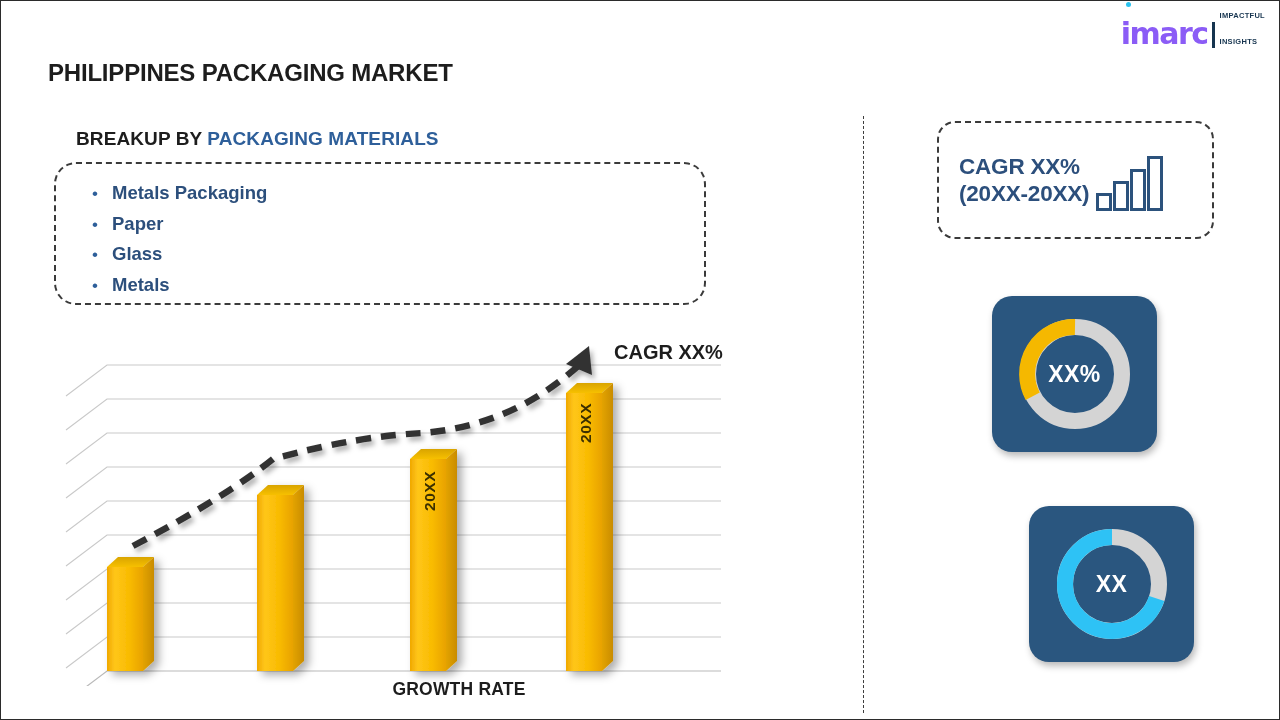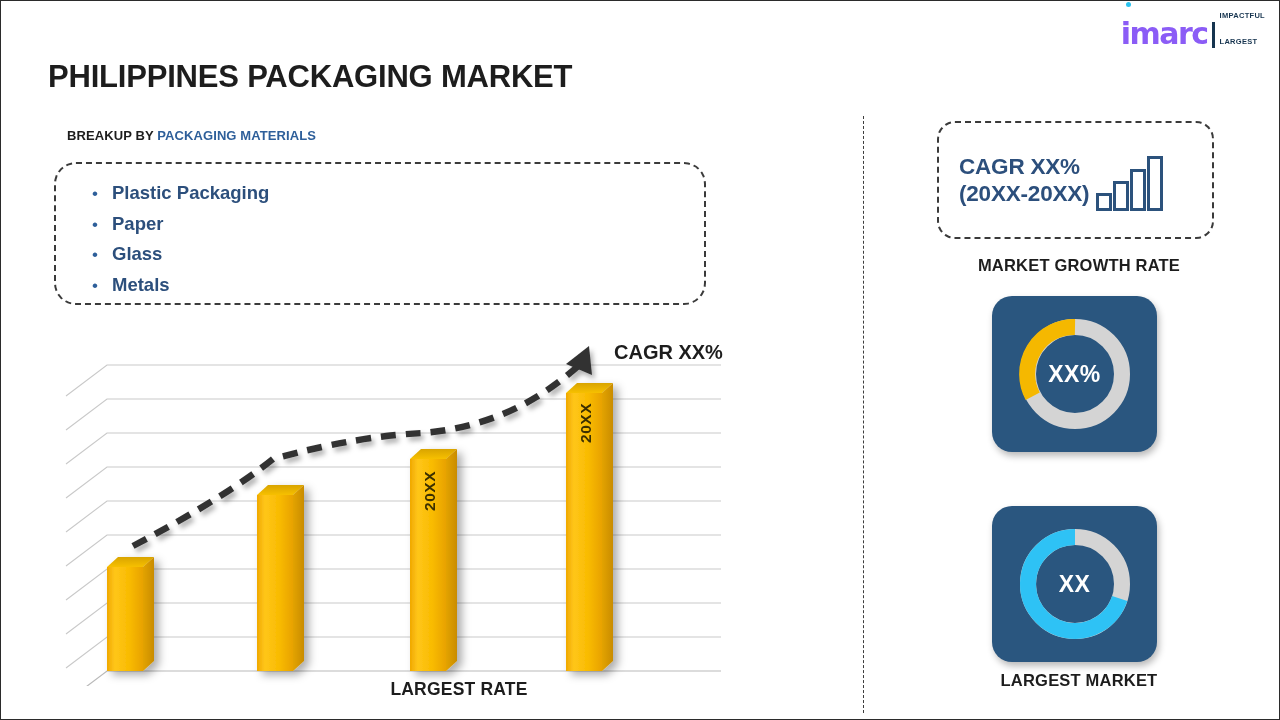--- a/index.html
+++ b/index.html
@@ -18,23 +18,23 @@
   .logo-word { position:relative; font-size:30px; font-weight:bold; color:#8b5cf6;
                letter-spacing:-1.5px; line-height:1; font-family:"DejaVu Sans", sans-serif; }
   .logo-dot { position:absolute; top:-9px; left:5px; width:5px; height:5px;
               border-radius:50%; background:#29c3f0; }
   .logo-bar { width:3px; height:26px; background:#16344f; margin:0 5px 1px 4px; }
   .logo-tag { display:flex; flex-direction:column; justify-content:flex-end;
               font-size:7.5px; font-weight:bold; color:#16344f; line-height:1.32;
               letter-spacing:.3px; padding-bottom:2px;gap:16px; }
 
   
-  .title { position:absolute; left:47px; top:58px; font-size:31px; font-weight:bold;
+  .title { position:absolute; left:47px; top:58px; font-size:24px; font-weight:bold;
            color:#1d1d1d; letter-spacing:-.2px; }
-  .subtitle { position:absolute; left:66px; top:127px; font-size:13px; font-weight:bold;
+  .subtitle { position:absolute; left:75px; top:127px; font-size:19px; font-weight:bold;
               color:#1d1d1d; letter-spacing:.1px; }
   .subtitle .accent { color:#2e5f9a; }
 
   
   .bullet-box { position:absolute; left:53px; top:161px; width:652px; height:143px;
                 border:2px dashed #3a3a3a; border-radius:22px; padding:18px 0 0 22px; }
   .bullet-row { display:flex; align-items:baseline; height:30.5px; }
   .bullet-dot { color:#2e5f9a; font-size:17px; width:34px; text-align:center; line-height:1; }
   .bullet-label { color:#2c4f7c; font-size:18.5px; font-weight:bold; }
 
@@ -64,49 +64,49 @@
                    font-size:16.5px; font-weight:bold; color:#1d1d1d; letter-spacing:.2px; }
   .cap-growth { top:255px; }
   .cap-cagr   { top:460px; }
   .cap-market { top:670px; }
 
   .tile { position:absolute; left:991px; width:165px; height:156px;
           background:#2a567f; border-radius:20px;
           box-shadow:2px 4px 7px rgba(0,0,0,.28);
           display:flex; align-items:center; justify-content:center; }
   .tile-cagr   { top:295px; }
-  .tile-market { top:505px; }
+  .tile-market { top:505px;margin-left:37px; }
   .tile-value { position:absolute; color:#ffffff; font-weight:bold;
                 font-size:23px; letter-spacing:.5px; }
 </style>
 </head>
 <body>
 
 <div class="page">
 
   <div class="logo">
     <div class="logo-word">imarc</div>
     <div class="logo-dot"></div>
     <div class="logo-bar"></div>
     <div class="logo-tag">
       <span>IMPACTFUL</span>
-      <span>LARGEST</span>
+      <span>INSIGHTS</span>
     </div>
   </div>
 
   <div class="title">PHILIPPINES PACKAGING MARKET</div>
 
   <div class="subtitle">
     <span>BREAKUP BY </span><span class="accent">PACKAGING MATERIALS</span>
   </div>
 
   <div class="bullet-box">
     <div class="bullet-row">
       <span class="bullet-dot">•</span>
-      <span class="bullet-label">Plastic Packaging</span>
+      <span class="bullet-label">Metals Packaging</span>
     </div>
     <div class="bullet-row">
       <span class="bullet-dot">•</span>
       <span class="bullet-label">Paper</span>
     </div>
     <div class="bullet-row">
       <span class="bullet-dot">•</span>
       <span class="bullet-label">Glass</span>
     </div>
     <div class="bullet-row">
@@ -185,49 +185,47 @@
                  C 430,96 480,70 525,28" fill="none" stroke="#333333" stroke-width="6.5" stroke-dasharray="15 10" stroke-linecap="butt"></path>
         <polygon points="528,15 531,44 505,33" fill="#333333"></polygon>
       </g>
     </svg>
 
     <div class="bar-label" style="left:360px; top:140px;">20XX</div>
     <div class="bar-label" style="left:516px; top:72px;">20XX</div>
 
     <div class="cagr-note">CAGR XX%</div>
 
-    <div class="axis-caption">LARGEST RATE</div>
+    <div class="axis-caption">GROWTH RATE</div>
   </div>
 
   <div class="cagr-box">
     <div class="cagr-text">
       <div>CAGR XX%</div>
       <div>(20XX-20XX)</div>
     </div>
     <svg class="cagr-icon" width="68" height="58" viewBox="0 0 68 58">
       <g fill="none" stroke="#2c527c" stroke-width="3">
         <rect x="2.5" y="40.5" width="13" height="15"></rect>
         <rect x="19.5" y="28.5" width="13" height="27"></rect>
         <rect x="36.5" y="16.5" width="13" height="39"></rect>
         <rect x="53.5" y="3.5" width="13" height="52"></rect>
       </g>
     </svg>
   </div>
-  <div class="panel-caption cap-growth">MARKET GROWTH RATE</div>
 
   <div class="tile tile-cagr">
     <svg width="130" height="130" viewBox="0 0 130 130">
       <circle cx="65" cy="65" r="47" fill="none" stroke="#d4d4d4" stroke-width="16"></circle>
       <path d="M 65,18 A 47,47 0 0,0 22.7,87.2" fill="none" stroke="#f5b800" stroke-width="16" stroke-linecap="butt"></path>
     </svg>
     <div class="tile-value">XX%</div>
   </div>
 
   <div class="tile tile-market">
     <svg width="130" height="130" viewBox="0 0 130 130">
       <circle cx="65" cy="65" r="47" fill="none" stroke="#d4d4d4" stroke-width="16"></circle>
       <path d="M 65,18 A 47,47 0 1,0 109.7,79.5" fill="none" stroke="#2ec2f5" stroke-width="16" stroke-linecap="butt"></path>
     </svg>
     <div class="tile-value">XX</div>
   </div>
-  <div class="panel-caption cap-market">LARGEST MARKET</div>
 
 </div>
 
 </body></html>

